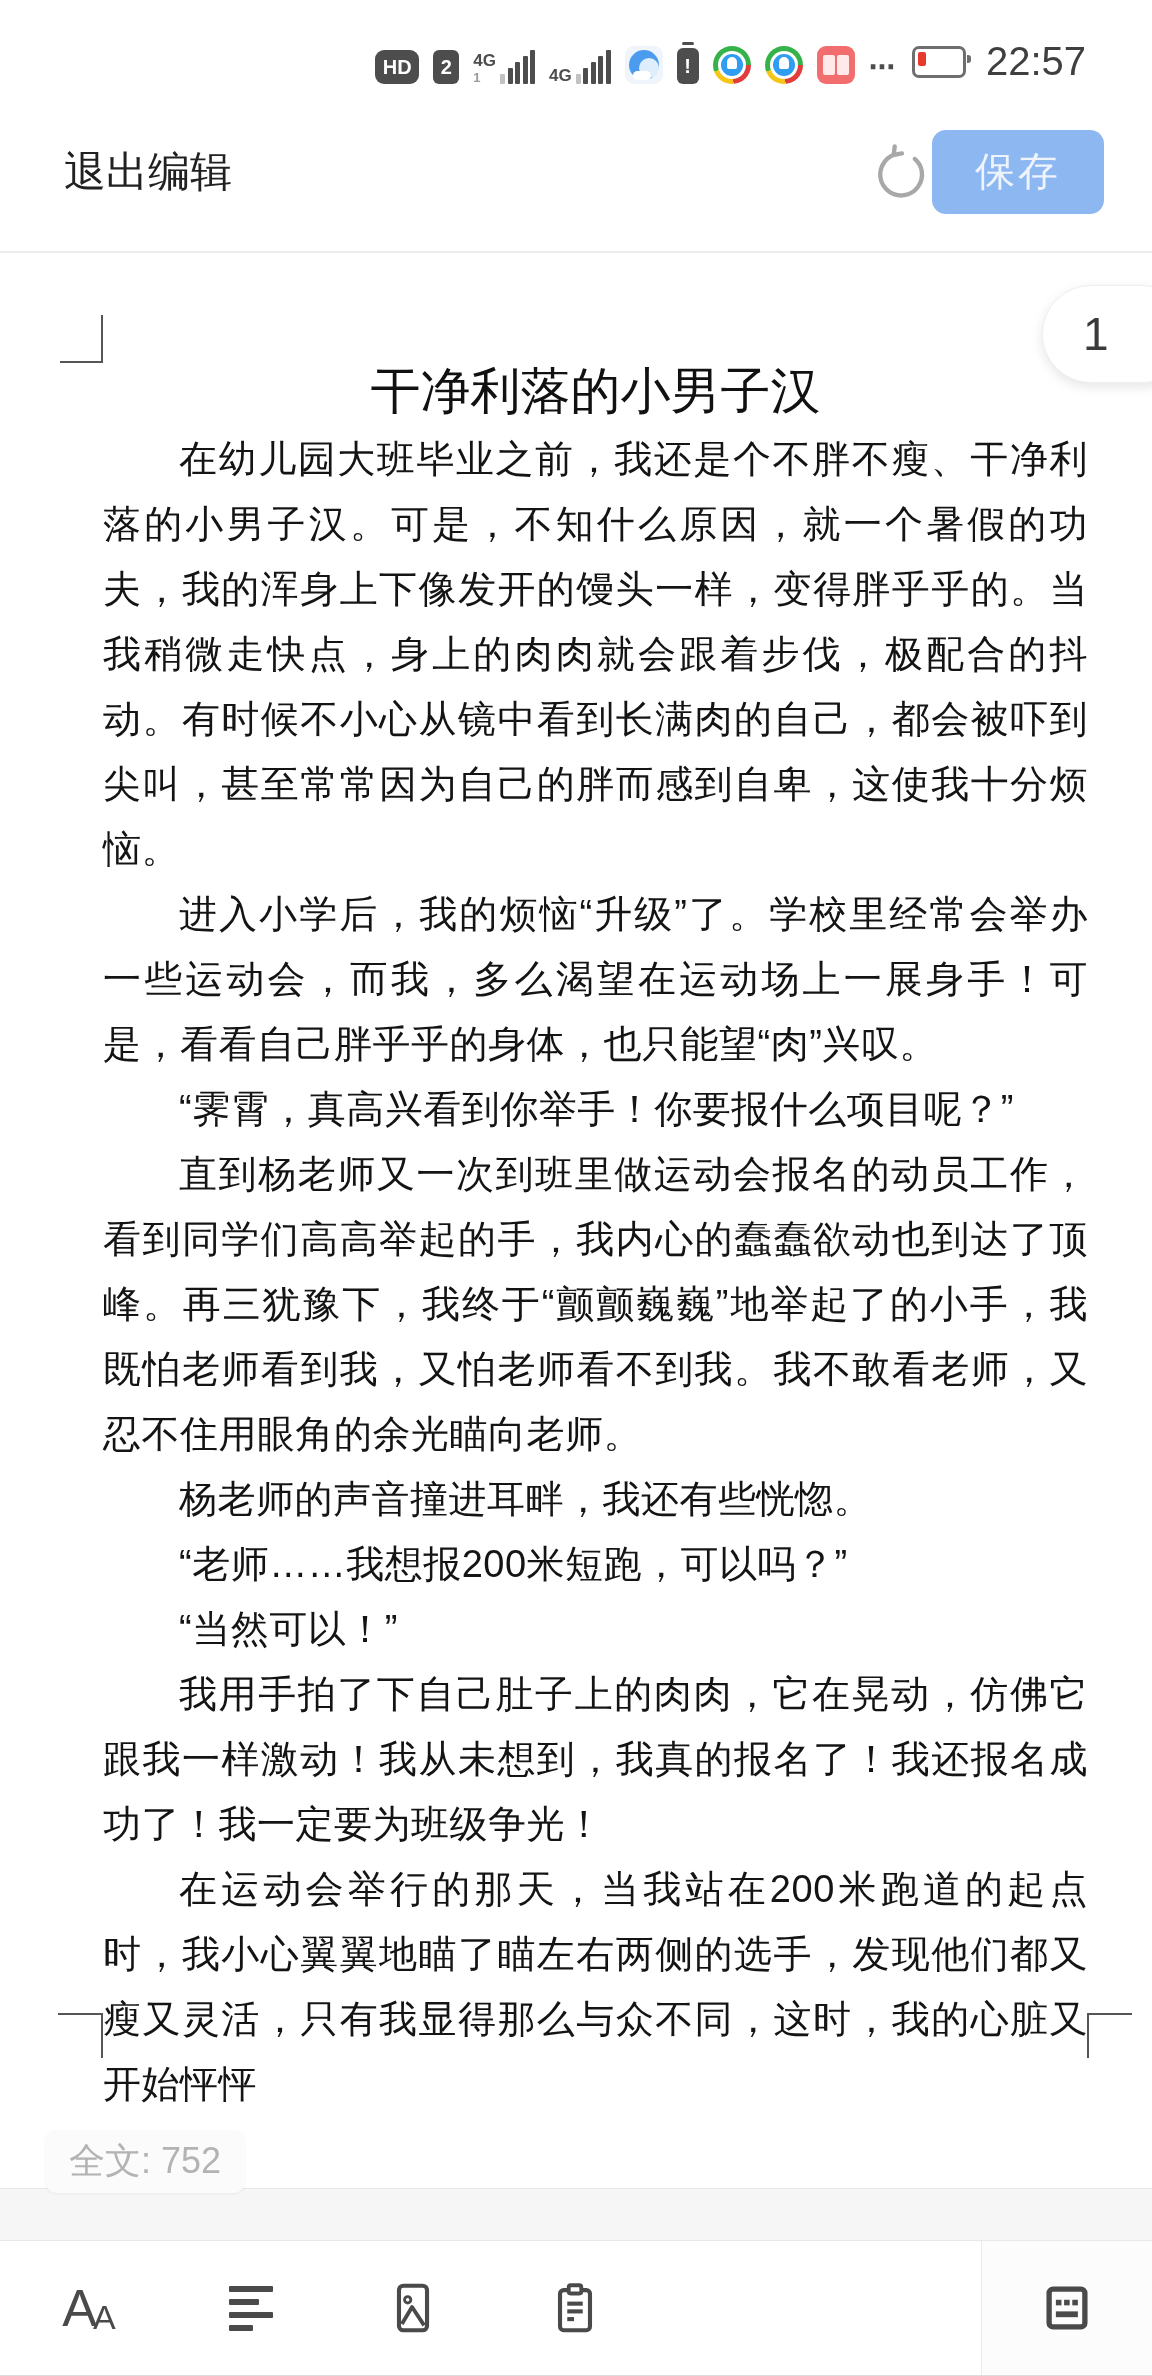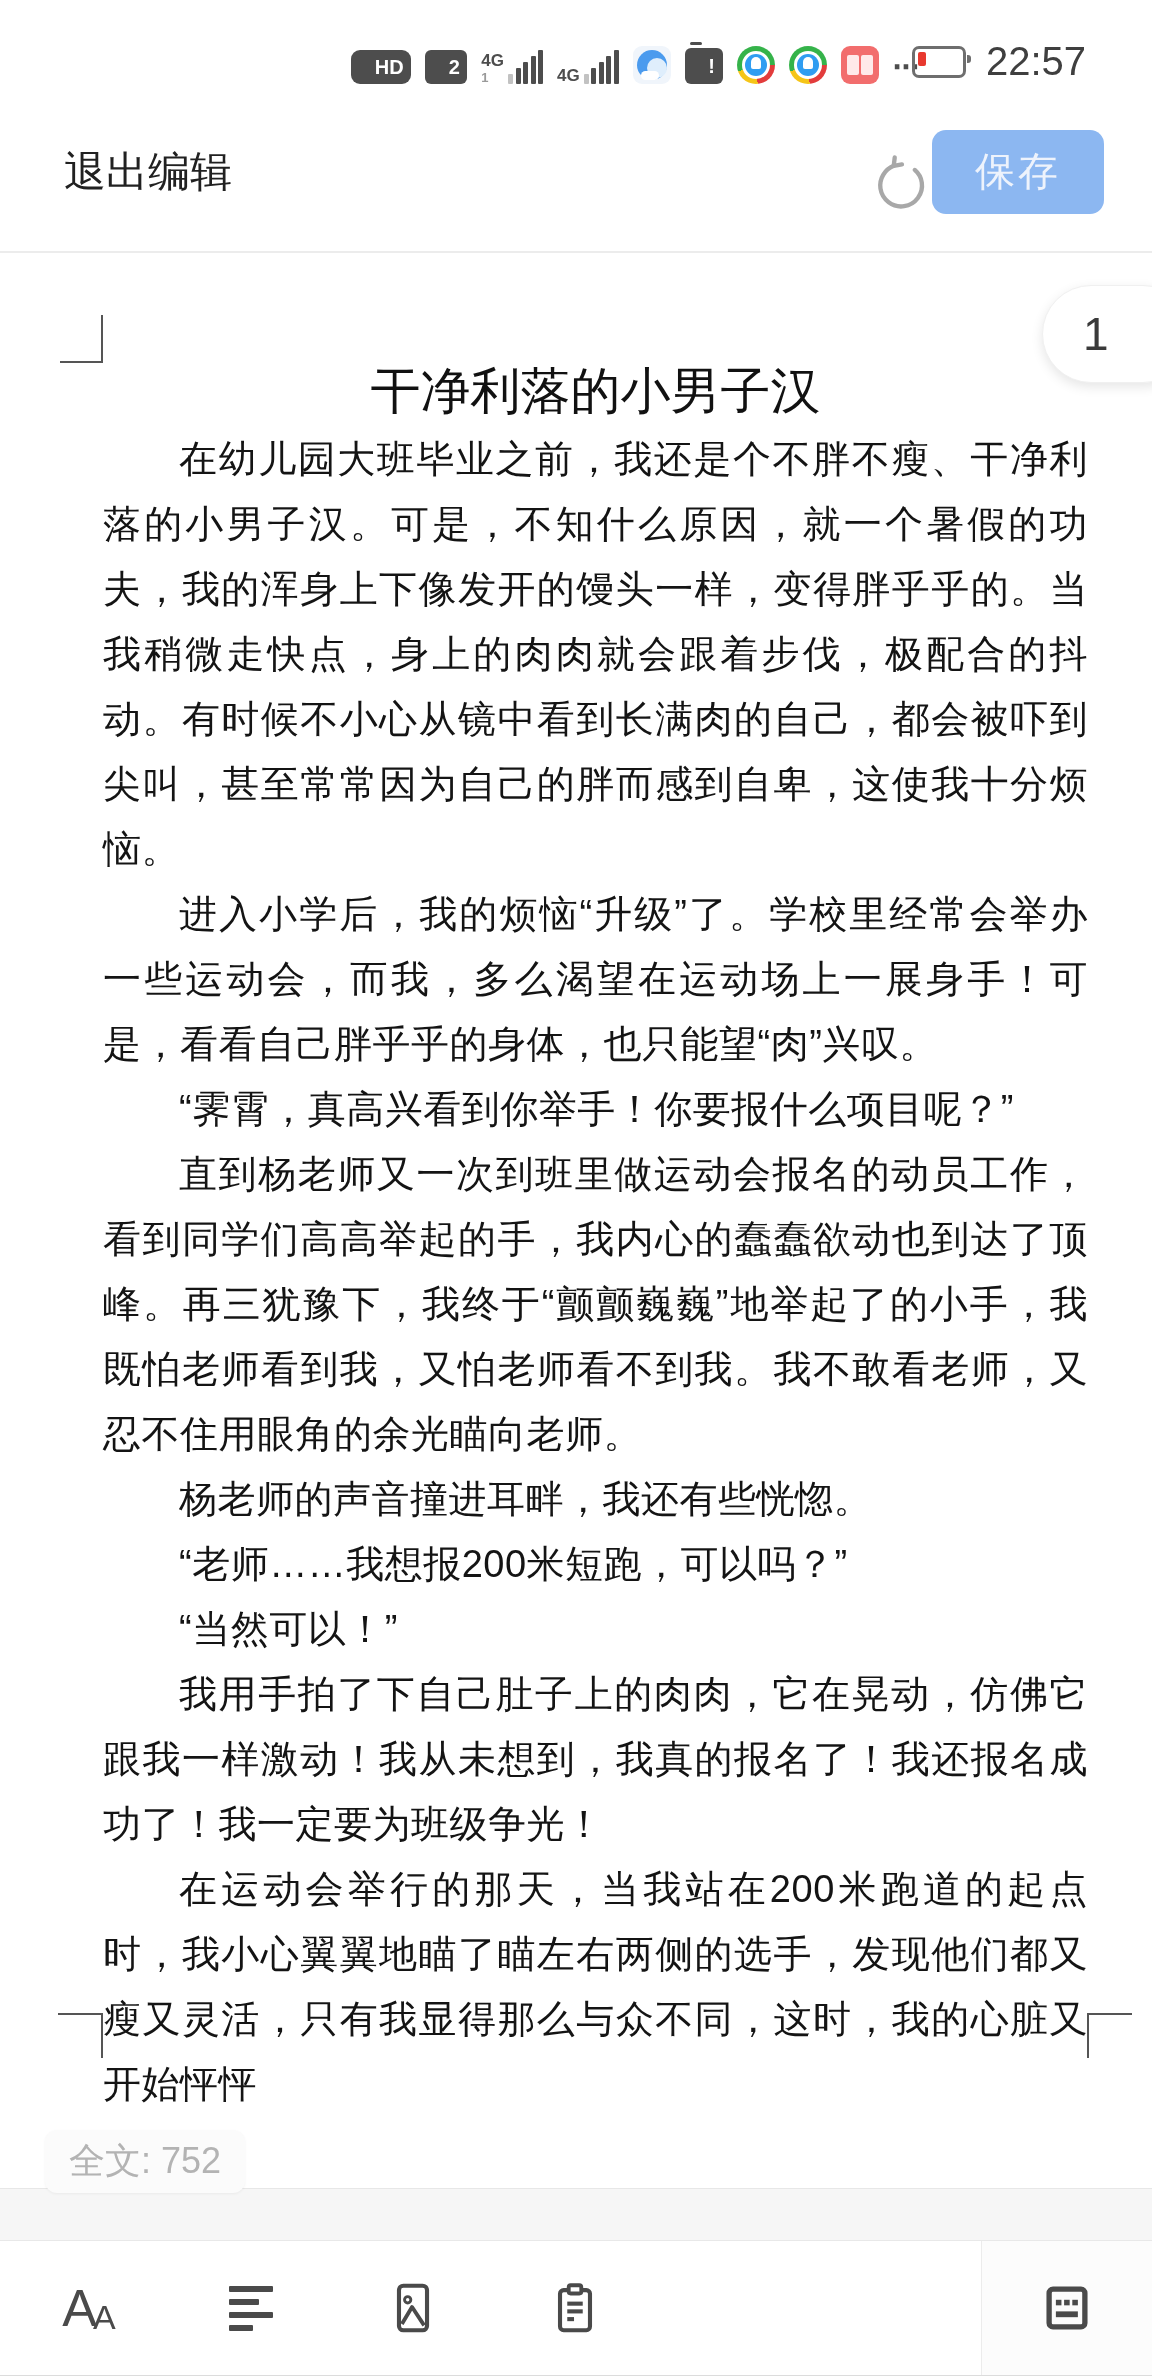--- a/index.html
+++ b/index.html
@@ -7,21 +7,21 @@
     width:1152px;height:2376px;position:relative;background:#ffffff;
     font-family:"Liberation Sans","DejaVu Sans",sans-serif;
     overflow:hidden;color:#1a1a1a;
   }
   
   .status-bar{
     position:absolute;top:0;left:0;width:1152px;height:92px;background:#fff;
     display:flex;align-items:flex-end;justify-content:center;
   }
   .sb-center{display:flex;align-items:flex-end;gap:14px;height:40px;margin-left:120px;margin-bottom:8px;}
-  .badge-dark{background:#4d4d4d;color:#fff;font-weight:bold;display:flex;align-items:center;justify-content:center;padding-left:16px;}
+  .badge-dark{background:#4d4d4d;color:#fff;font-weight:bold;display:flex;align-items:center;justify-content:center;}
   .hd-badge{width:44px;height:34px;border-radius:9px;font-size:20px;}
   .sim-badge{width:26px;height:34px;border-radius:6px;font-size:20px;}
   .net-group{display:flex;align-items:flex-end;gap:3px;}
   .net-labels{display:flex;flex-direction:column;align-items:flex-start;line-height:1;margin-right:1px;}
   .net-4g{font-size:17px;font-weight:bold;color:#4d4d4d;}
   .net-sub{font-size:13px;color:#9a9a9a;font-weight:bold;margin-top:2px;}
   .bars{display:flex;align-items:flex-end;gap:2.5px;}
   .bar{width:5px;background:#4d4d4d;border-radius:1px;}
   .bar.dim{background:#c2c2c2;}
   .b1{height:10px;}.b2{height:16px;}.b3{height:22px;}.b4{height:28px;}.b5{height:34px;}
@@ -43,21 +43,21 @@
   .battery{width:48px;height:26px;border:3px solid #6e6e6e;border-radius:7px;position:relative;}
   .battery .fill{position:absolute;left:3px;top:3px;width:8px;height:14px;border-radius:2px;}
   .battery:after{content:"";position:absolute;right:-8px;top:6px;width:4px;height:8px;background:#6e6e6e;border-radius:0 3px 3px 0;}
   .clock{font-size:40px;color:#3f3f3f;}
   
   .edit-toolbar{
     position:absolute;top:92px;left:0;width:1152px;height:161px;background:#fff;
     display:flex;align-items:center;border-bottom:2px solid #ececec;box-sizing:border-box;
   }
   .exit-label{font-size:42px;color:#212121;margin-left:64px;}
-  .tb-right{position:absolute;right:48px;display:flex;align-items:flex-end;}
+  .tb-right{position:absolute;right:48px;display:flex;align-items:center;}
   .undo-btn{width:62px;height:62px;display:flex;align-items:center;justify-content:center;}
   .save-btn{width:172px;height:84px;border-radius:14px;background:#8cb7f1;border:none;
     color:#eef3fc;font-size:40px;letter-spacing:3px;display:flex;align-items:center;justify-content:center;
     font-family:inherit;}
   
   .page{position:absolute;top:255px;left:0;width:1152px;height:1933px;background:#fff;}
   .crop{position:absolute;box-sizing:border-box;}
   .crop-tl{left:60px;top:60px;width:43px;height:48px;border-right:2px solid #555;border-bottom:2px solid #555;}
   .crop-bl{left:58px;top:1758px;width:45px;height:45px;border-top:2px solid #555;border-right:2px solid #555;}
   .crop-br{left:1087px;top:1758px;width:45px;height:45px;border-top:2px solid #555;border-left:2px solid #555;}

